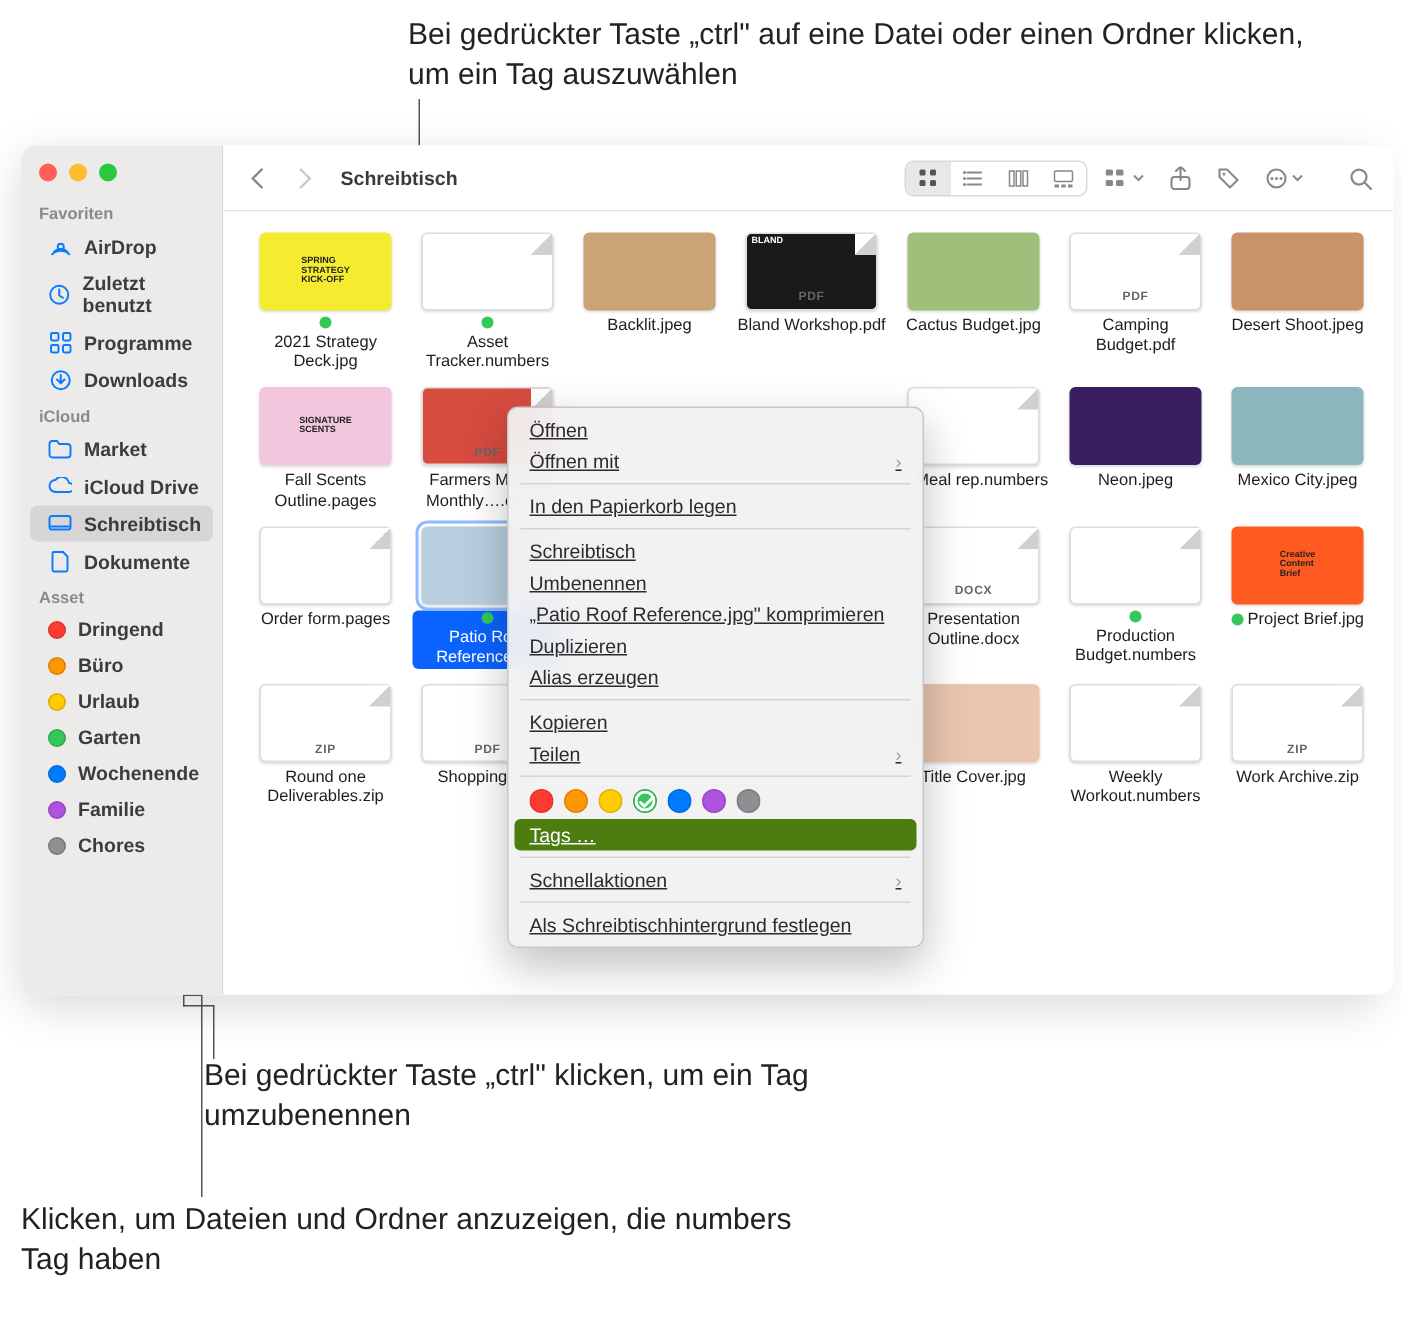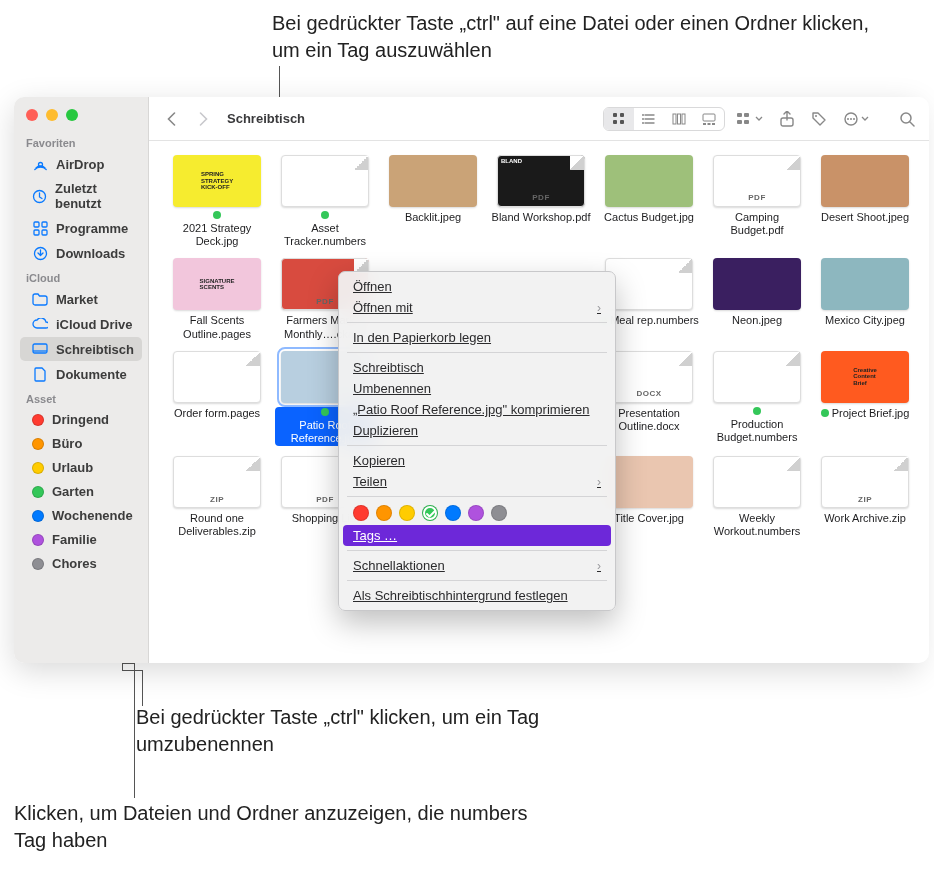--- a/index.html
+++ b/index.html
@@ -156,21 +156,21 @@
     z-index: 50;
     backdrop-filter: blur(10px);
   }
   .ctx-item {
     padding: 3px 14px;
     display:flex; align-items:flex-end; justify-content:space-between;
     color:#2b2b2d;
     text-decoration:underline;
   }
   .ctx-item.highlight {
-    background:#6d28d9; color:#fff;
+    background:#4d7c0f; color:#fff;
     margin: 0 4px; border-radius:4px; padding:3px 10px;
   }
   .ctx-sep {
     height:1px; background:#d4d4d6; margin:4px 8px;
   }
   .ctx-colors {
     display:flex; gap:7px; padding:4px 14px;
   }
   .ctx-colors .c {
     width:16px; height:16px; border-radius:50%;
@@ -590,20 +590,23 @@
         </div>
         <div class="ctx-item">
           <span>Umbenennen</span>
         </div>
         <div class="ctx-item">
           <span>„Patio Roof Reference.jpg" komprimieren</span>
         </div>
         <div class="ctx-item">
           <span>Duplizieren</span>
         </div>
+        <div class="ctx-item">
+          <span>Alias erzeugen</span>
+        </div>
         <div class="ctx-sep"></div>
         <div class="ctx-item">
           <span>Kopieren</span>
         </div>
         <div class="ctx-item">
           <span>Teilen</span>
           <span class="chev">›</span>
         </div>
         <div class="ctx-sep"></div>
         <div class="ctx-colors">

